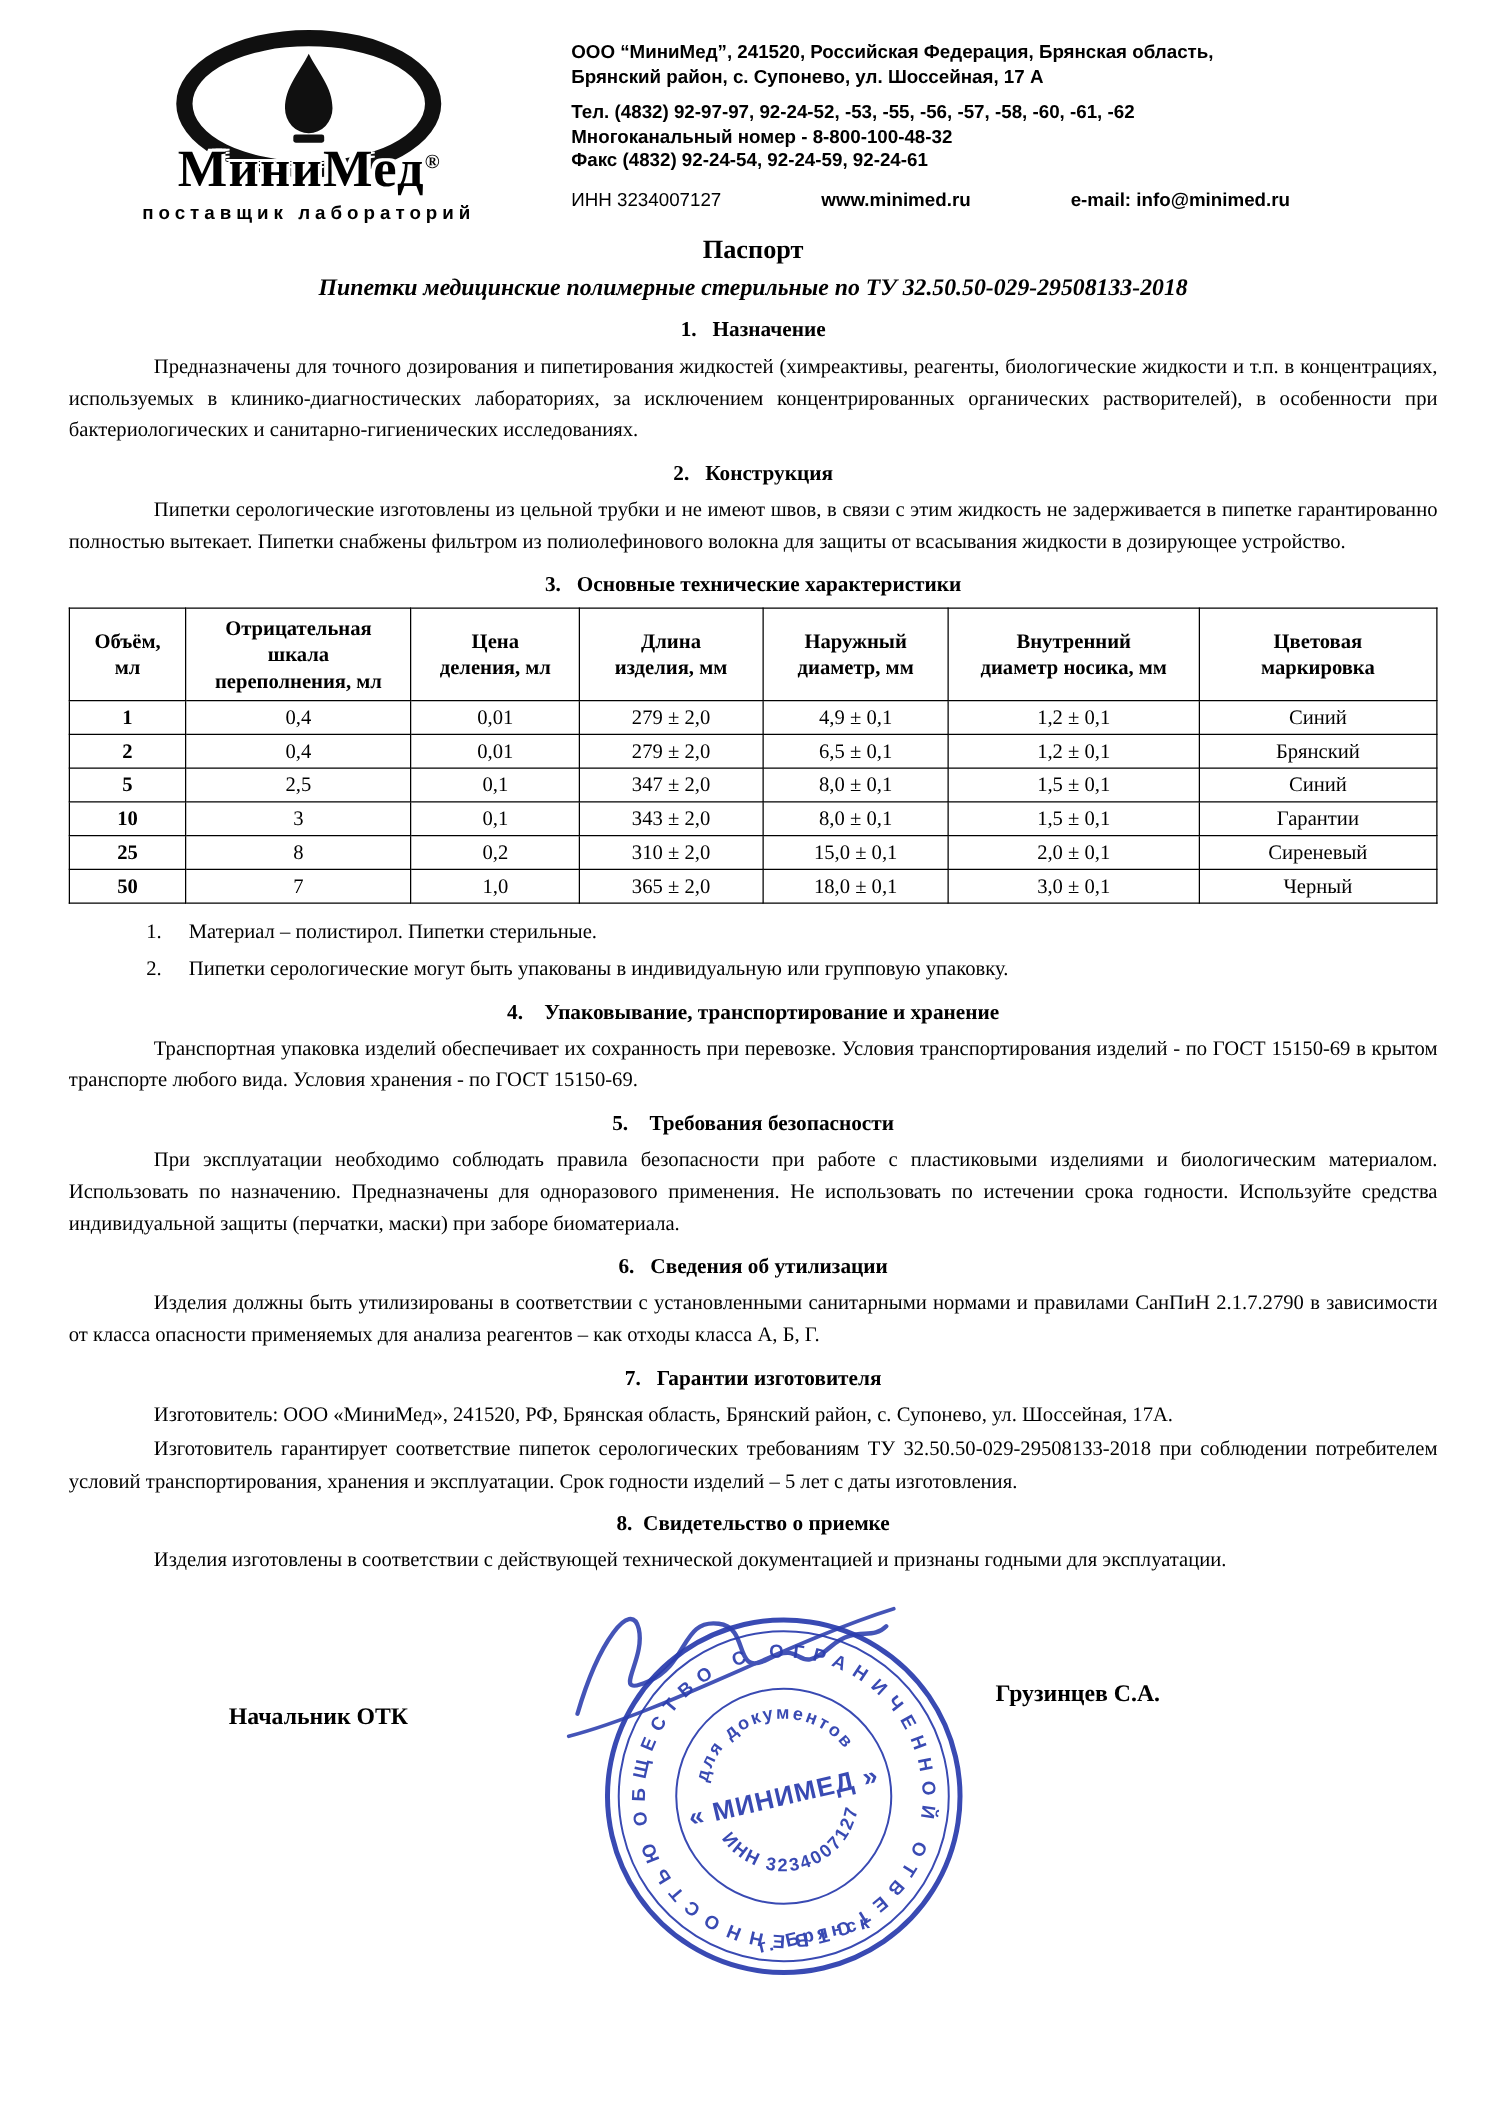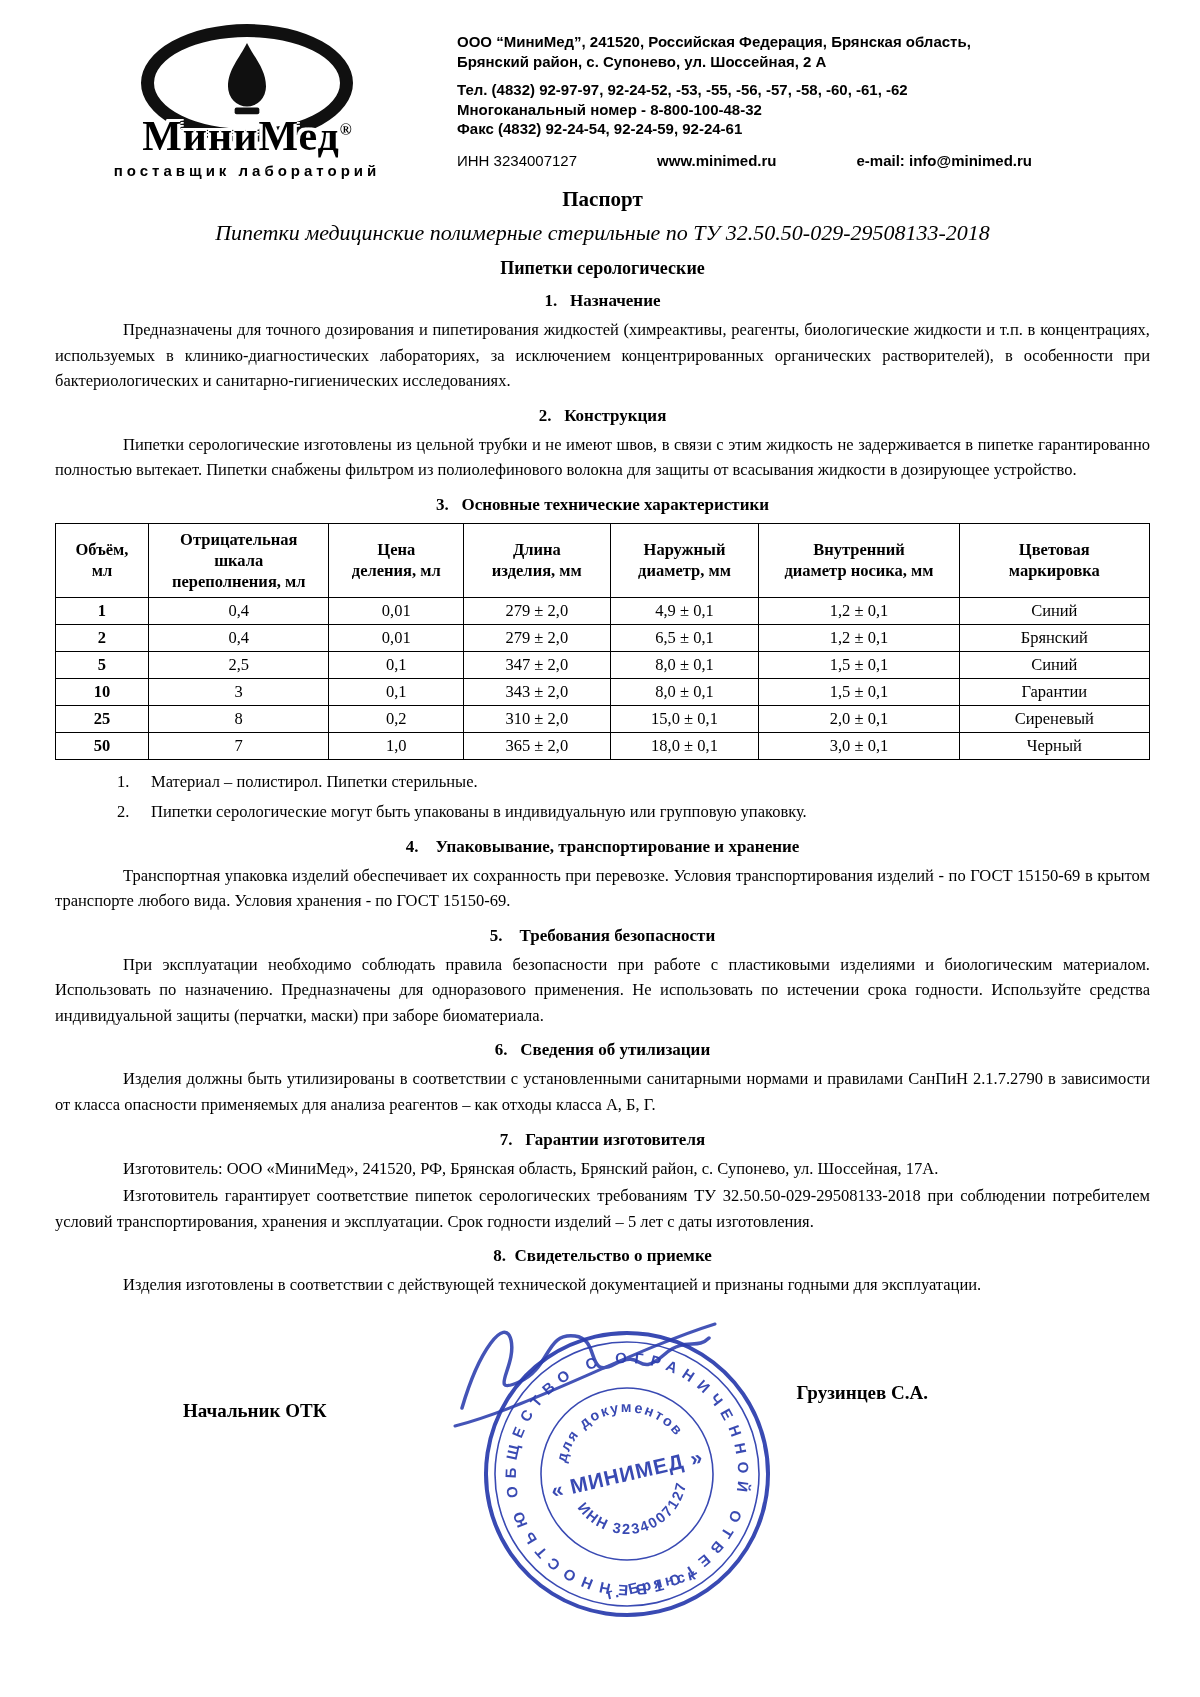--- a/index.html
+++ b/index.html
@@ -39,21 +39,21 @@
     font-family: "Liberation Sans", sans-serif;
     font-weight: bold; font-size: 15px; line-height: 1.3;
   }
   .contact-gap { height: 9px; }
   .inn-row { display: flex; justify-content: space-between; margin-top: 12px; align-items: baseline; }
   .inn-row .inn { font-weight: normal; }
 
   
   .reg-line { margin: 12px 0 4px; padding-left: 290px; text-align: center; font-size: 17px; }
   .doc-title { text-align: center; font-weight: bold; font-size: 21px; margin: 8px 0 4px; }
-  .doc-subtitle { text-align: center; font-weight: normal; font-style: italic; font-size: 22px; margin: 8px 0 4px; }
+  .doc-subtitle { text-align: center; font-weight: bold; font-style: italic; font-size: 19px; margin: 8px 0 4px; }
   .product-heading { text-align: center; font-weight: bold; font-size: 18px; margin: 12px 0 2px; }
   .sec-heading { text-align: center; font-weight: bold; font-size: 17px; margin: 12px 0 6px; white-space: pre-wrap; }
   .para {
     font-size: 16.5px; line-height: 1.55; text-align: justify;
     text-indent: 68px; margin: 0 0 2px 0;
   }
 
   
   table.spec { width: 100%; border-collapse: collapse; margin: 8px 0 10px; }
   table.spec th, table.spec td {
@@ -94,37 +94,36 @@
             <rect x="17" y="70" width="26" height="7" rx="2" fill="#101010"></rect>
           </svg>
         </span>
       </div>
       <div class="brand-row"><span>МиниМед</span><sup>®</sup></div>
       <div class="tagline">поставщик лабораторий</div>
     </div>
 
     <div class="contact-block">
       <div>ООО “МиниМед”, 241520, Российская Федерация, Брянская область,</div>
-      <div>Брянский район, с. Супонево, ул. Шоссейная, 2 А</div>
+      <div>Брянский район, с. Супонево, ул. Шоссейная, 17 А</div>
       <div class="contact-gap"></div>
       <div>Тел. (4832) 92-97-97, 92-24-52, -53, -55, -56, -57, -58, -60, -61, -62</div>
       <div>Многоканальный номер - 8-800-100-48-32</div>
       <div>Факс (4832) 92-24-54, 92-24-59, 92-24-61</div>
       <div class="inn-row">
         <span class="inn">ИНН 3234007127</span>
         <span>www.minimed.ru</span>
         <span>e-mail: info@minimed.ru</span>
       </div>
     </div>
   </div>
 
 
   <div class="doc-title">Паспорт</div>
   <div class="doc-subtitle">Пипетки медицинские полимерные стерильные по ТУ 32.50.50-029-29508133-2018</div>
-  <div class="product-heading">Пипетки серологические</div>
 
   <div class="sec-heading">1.   Назначение</div>
   <p class="para">Предназначены для точного дозирования и пипетирования жидкостей (химреактивы, реагенты, биологические жидкости и т.п. в концентрациях, используемых в клинико-диагностических лабораториях, за исключением концентрированных органических растворителей), в особенности при бактериологических и санитарно-гигиенических исследованиях.</p>
 
   <div class="sec-heading">2.   Конструкция</div>
   <p class="para">Пипетки серологические изготовлены из цельной трубки и не имеют швов, в связи с этим жидкость не задерживается в пипетке гарантированно полностью вытекает. Пипетки снабжены фильтром из полиолефинового волокна для защиты от всасывания жидкости в дозирующее устройство.</p>
 
   <div class="sec-heading">3.   Основные технические характеристики</div>
 
   <table class="spec">

